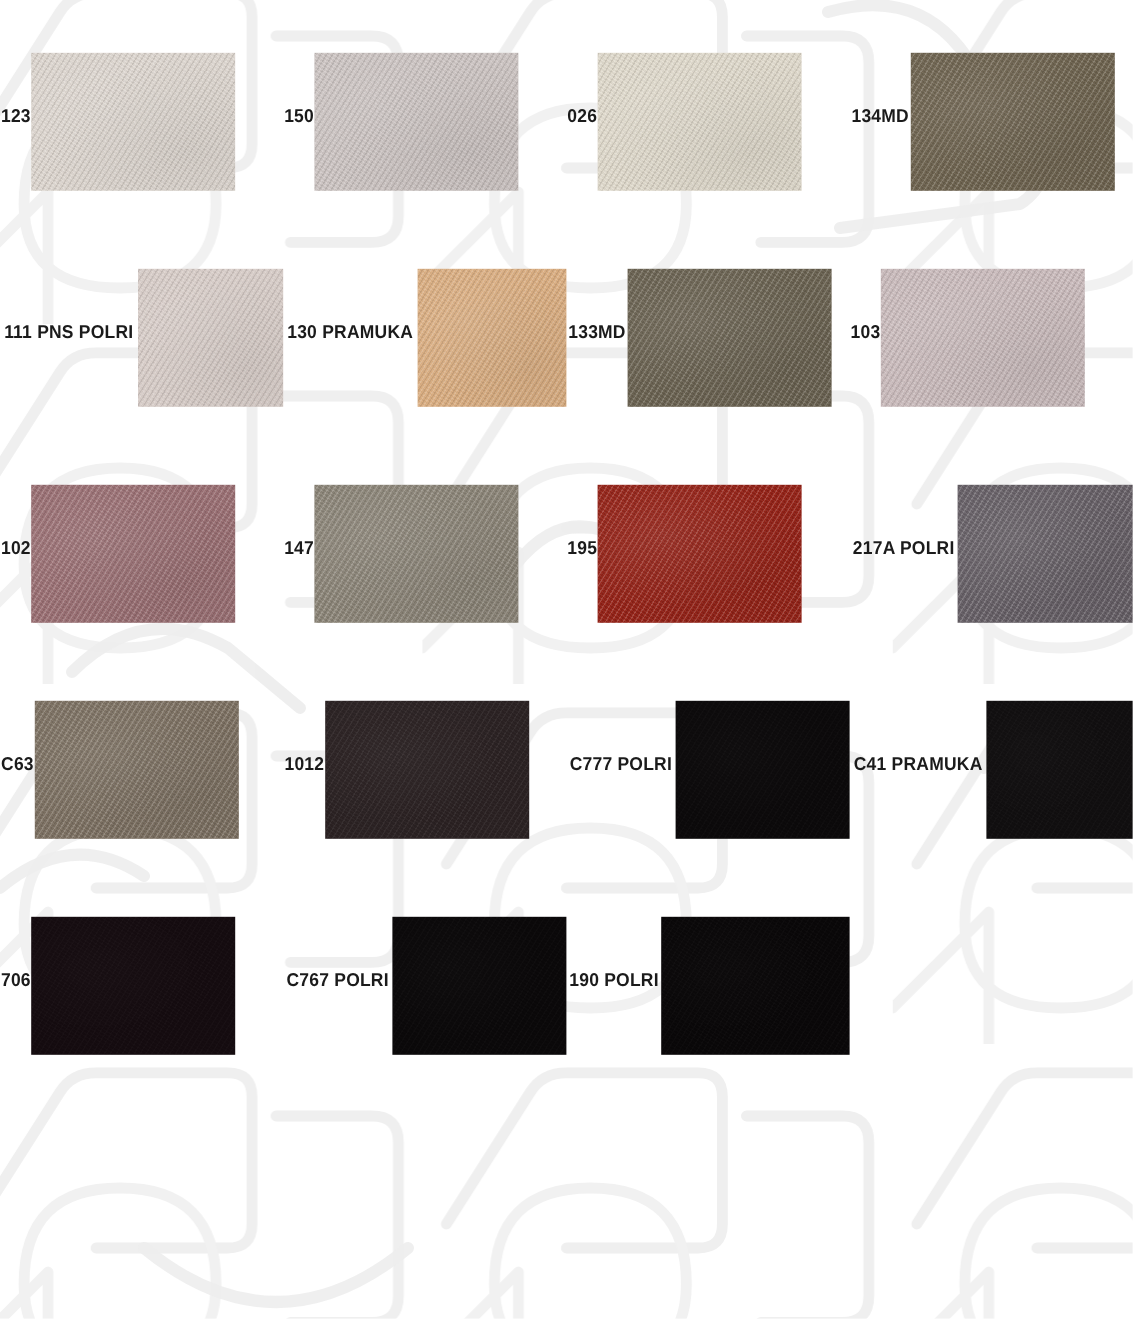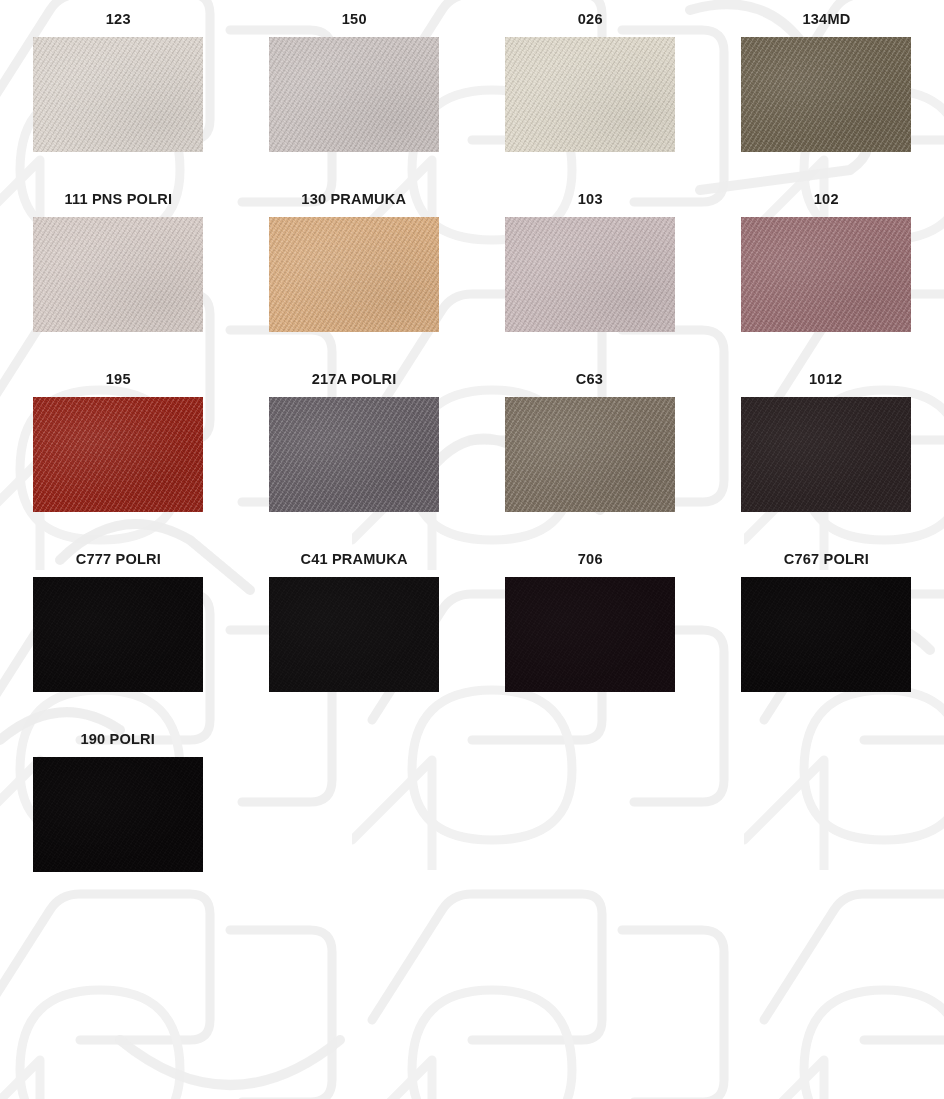--- a/index.html
+++ b/index.html
@@ -36,21 +36,21 @@
     grid-template-columns: repeat(4, 236px);
     grid-auto-rows: 180px;
     padding-top: 8px;
     box-sizing: border-box;
   }
 
   .swatch-cell {
     width: 236px;
     height: 180px;
     display: flex;
-    flex-direction: column;
+    flex-direction: row;
     align-items: center;
     box-sizing: border-box;
   }
 
   .swatch-label {
     height: 22px;
     line-height: 22px;
     font-size: 15.5px;
     font-weight: bold;
     letter-spacing: 0.2px;
@@ -161,28 +161,36 @@
     </div>
     <div class="swatch-cell">
       <div class="swatch-label">111 PNS POLRI</div>
       <div class="swatch-chip" style="background-color: rgb(217, 206, 201);"></div>
     </div>
     <div class="swatch-cell">
       <div class="swatch-label">130 PRAMUKA</div>
       <div class="swatch-chip" style="background-color: rgb(220, 175, 130);"></div>
     </div>
     <div class="swatch-cell">
+      <div class="swatch-label">133MD</div>
+      <div class="swatch-chip" style="background-color: rgb(107, 99, 82);"></div>
+    </div>
+    <div class="swatch-cell">
       <div class="swatch-label">103</div>
       <div class="swatch-chip" style="background-color: rgb(203, 188, 189);"></div>
     </div>
     <div class="swatch-cell">
       <div class="swatch-label">102</div>
       <div class="swatch-chip" style="background-color: rgb(155, 112, 116);"></div>
     </div>
     <div class="swatch-cell">
+      <div class="swatch-label">147</div>
+      <div class="swatch-chip" style="background-color: rgb(140, 133, 120);"></div>
+    </div>
+    <div class="swatch-cell">
       <div class="swatch-label">195</div>
       <div class="swatch-chip" style="background-color: rgb(150, 34, 23);"></div>
     </div>
     <div class="swatch-cell">
       <div class="swatch-label">217A POLRI</div>
       <div class="swatch-chip" style="background-color: rgb(103, 96, 103);"></div>
     </div>
     <div class="swatch-cell">
       <div class="swatch-label">C63</div>
       <div class="swatch-chip" style="background-color: rgb(125, 113, 98);"></div>

